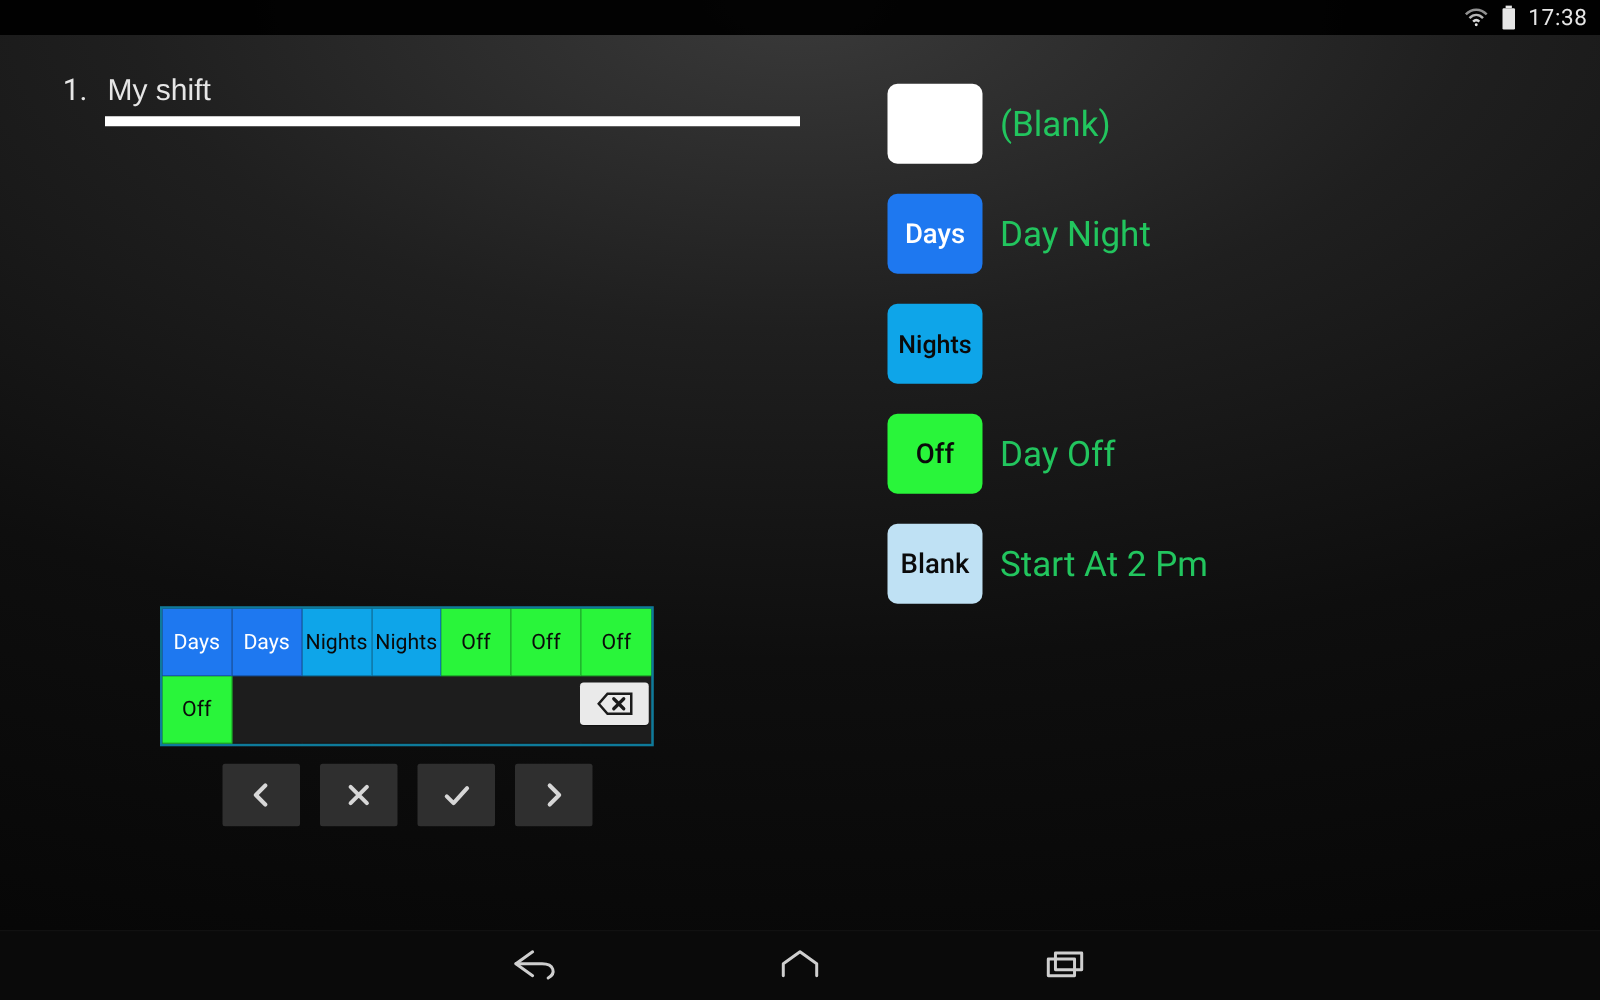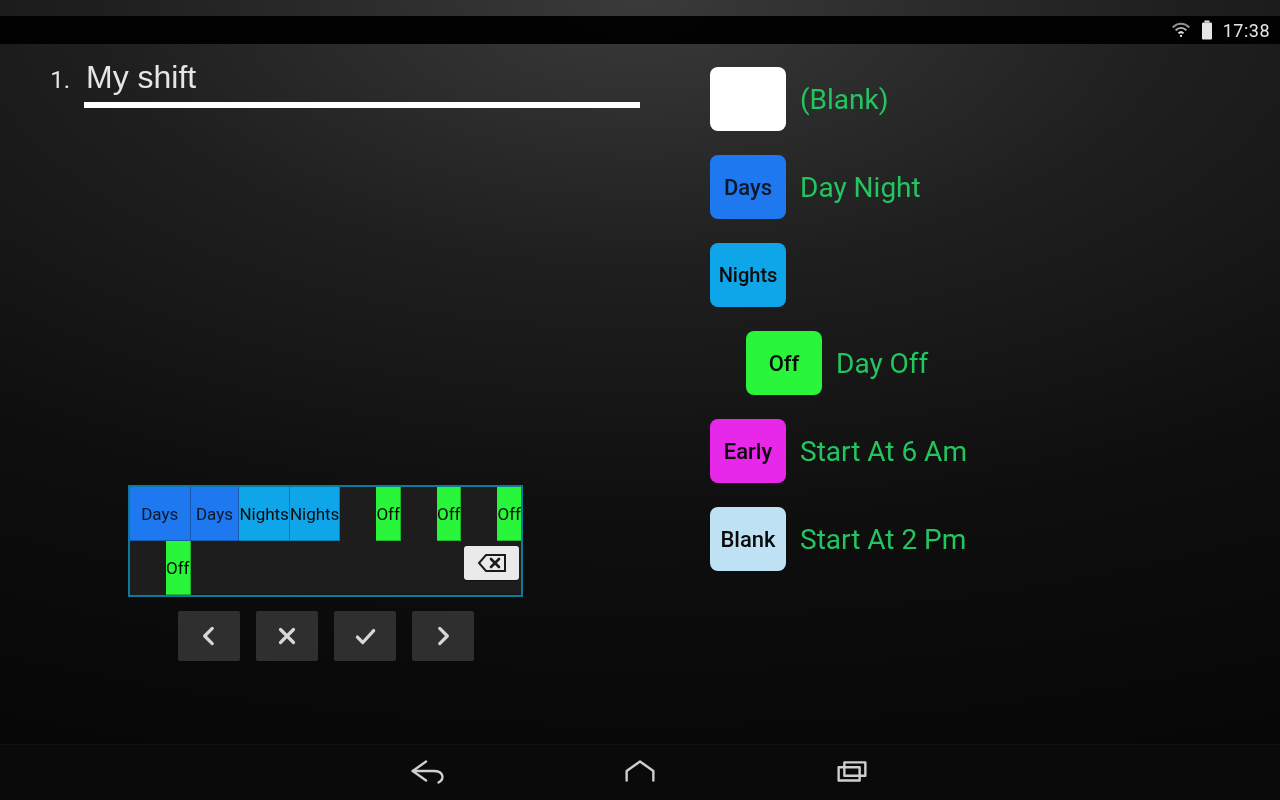--- a/index.html
+++ b/index.html
@@ -5,40 +5,40 @@
   * { box-sizing: border-box; margin: 0; padding: 0; }
   html, body { width: 1280px; height: 800px; overflow: hidden; }
   body {
     font-family: Roboto, "Helvetica Neue", Arial, sans-serif;
     background: radial-gradient(ellipse 140% 110% at 50% 0%, #3a3a3a 0%, #1f1f1f 30%, #0e0e0e 60%, #050505 100%) #0a0a0a;
     color: #eaeaea;
     position: relative;
   }
   
   .statusbar {
-    position: absolute; top: 16px; left: 0; right: 0; height: 28px;
+    position: absolute; top: 0; left: 0; right: 0; height: 28px;
     background: rgba(0,0,0,0.95);
     display: flex; justify-content: flex-end; align-items: center;
     gap: 10px; padding: 0 10px;
     color: #e6e6e6; font-size: 18px;
   }
   .statusbar svg { display:block; }
   .clock { font-size: 18px; letter-spacing: 0.5px; }
 
   
   .left-panel { position: absolute; left: 30px; right: 640px; top: 55px; bottom: 60px; }
   .row-title { display: flex; align-items: baseline; gap: 14px; }
   .num-label { font-size: 24px; color: #e6e6e6; width: 40px; text-align: right; }
   .name-field {
     flex: 1;
     border: none; outline: none;
     background: transparent;
-    border-bottom: 6px solid #ffffff;
+    border-bottom: 8px solid #ffffff;
     color: #e6e6e6;
-    font-size: 32px;
+    font-size: 24px;
     padding: 4px 2px 6px 2px;
     min-width: 400px;
   }
 
   
   .seq-wrap { position: absolute; left: 98px; top: 430px; width: 395px; }
   .seq-grid {
     border: 2px solid #0e7a9a;
     display: grid;
     grid-template-columns: repeat(7, 1fr);
@@ -46,23 +46,23 @@
     background: #1d1d1d;
   }
   .seq-cell {
     display: flex; align-items: center; justify-content: center;
     font-size: 17px; border-right: 1px solid rgba(0,0,0,0.25); border-bottom: 1px solid rgba(0,0,0,0.25);
     color: #0a0a0a;
   }
   .seq-cell.empty { background: transparent; color: transparent; border-right-color: transparent; }
   .seq-cell.last-col { border-right: none; }
 
-  .c-blue   { background: #1e78f0; color: #0f172a; }
+  .c-blue   { background: #1e78f0; color: #ffffff; }
   .c-red    { background: #0ea5e9; color: #0a0a0a; }
-  .c-green  { background: #29f53a; color: #0a0a0a; margin-left: 36px; }
+  .c-green  { background: #29f53a; color: #0a0a0a; }
   .c-orange { background: #f39a1f; color: #0a0a0a; }
   .c-magenta{ background: #e828e8; color: #0a0a0a; }
   .c-ltblue { background: #bfe1f4; color: #0a0a0a; }
   .c-white  { background: #ffffff; color: #0a0a0a; }
 
   .backspace-tag {
     position: absolute; right: -0px; top: 55px;
     width: 55px; height: 34px;
     background: #eaeaea;
     border-radius: 3px 3px 3px 3px;
@@ -213,26 +213,20 @@
         <span>Nights</span>
       </div>
     </div>
     <div class="palette-item">
       <div class="swatch c-green">
         <span>Off</span>
       </div>
       <span class="palette-label">Day Off</span>
     </div>
     <div class="palette-item">
-      <div class="swatch c-magenta">
-        <span>Early</span>
-      </div>
-      <span class="palette-label">Start At 6 Am</span>
-    </div>
-    <div class="palette-item">
       <div class="swatch c-ltblue">
         <span>Blank</span>
       </div>
       <span class="palette-label">Start At 2 Pm</span>
     </div>
   </div>
 
 <div class="navbar">
   <div class="nav-btn">
     <svg viewBox="0 0 44 28">

